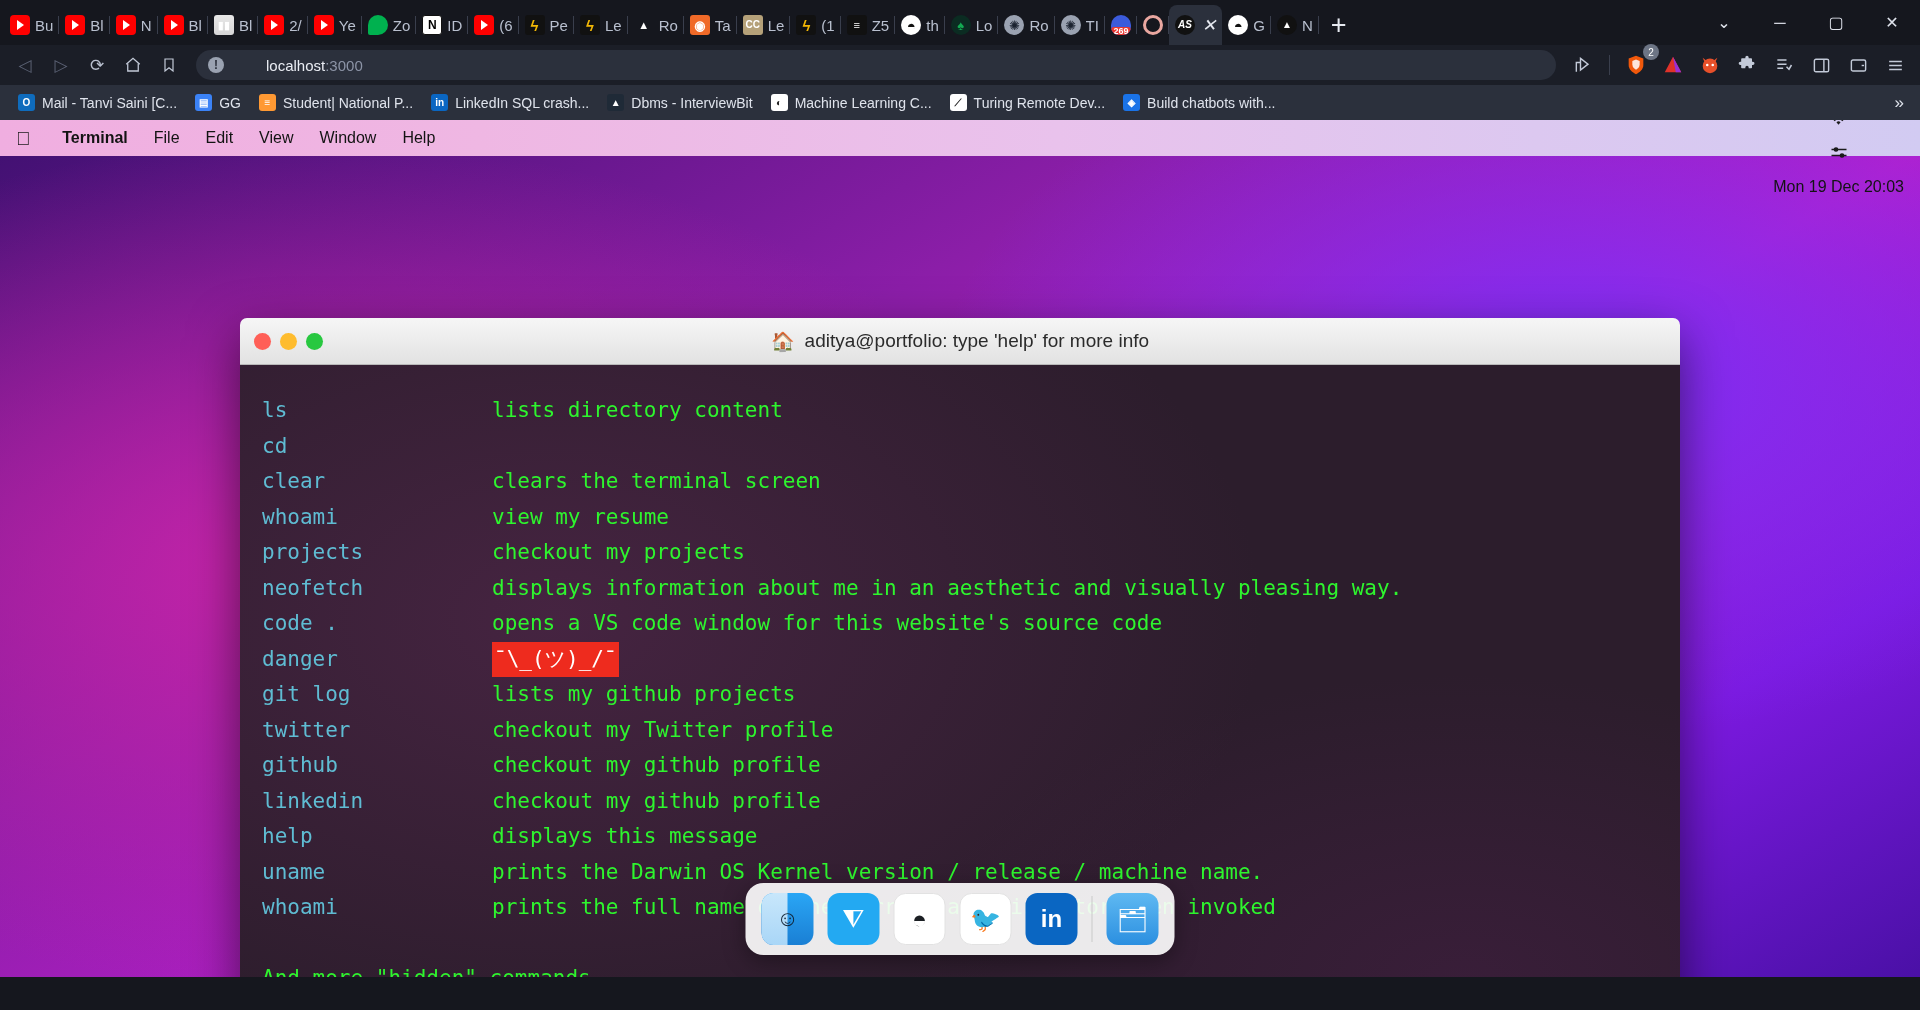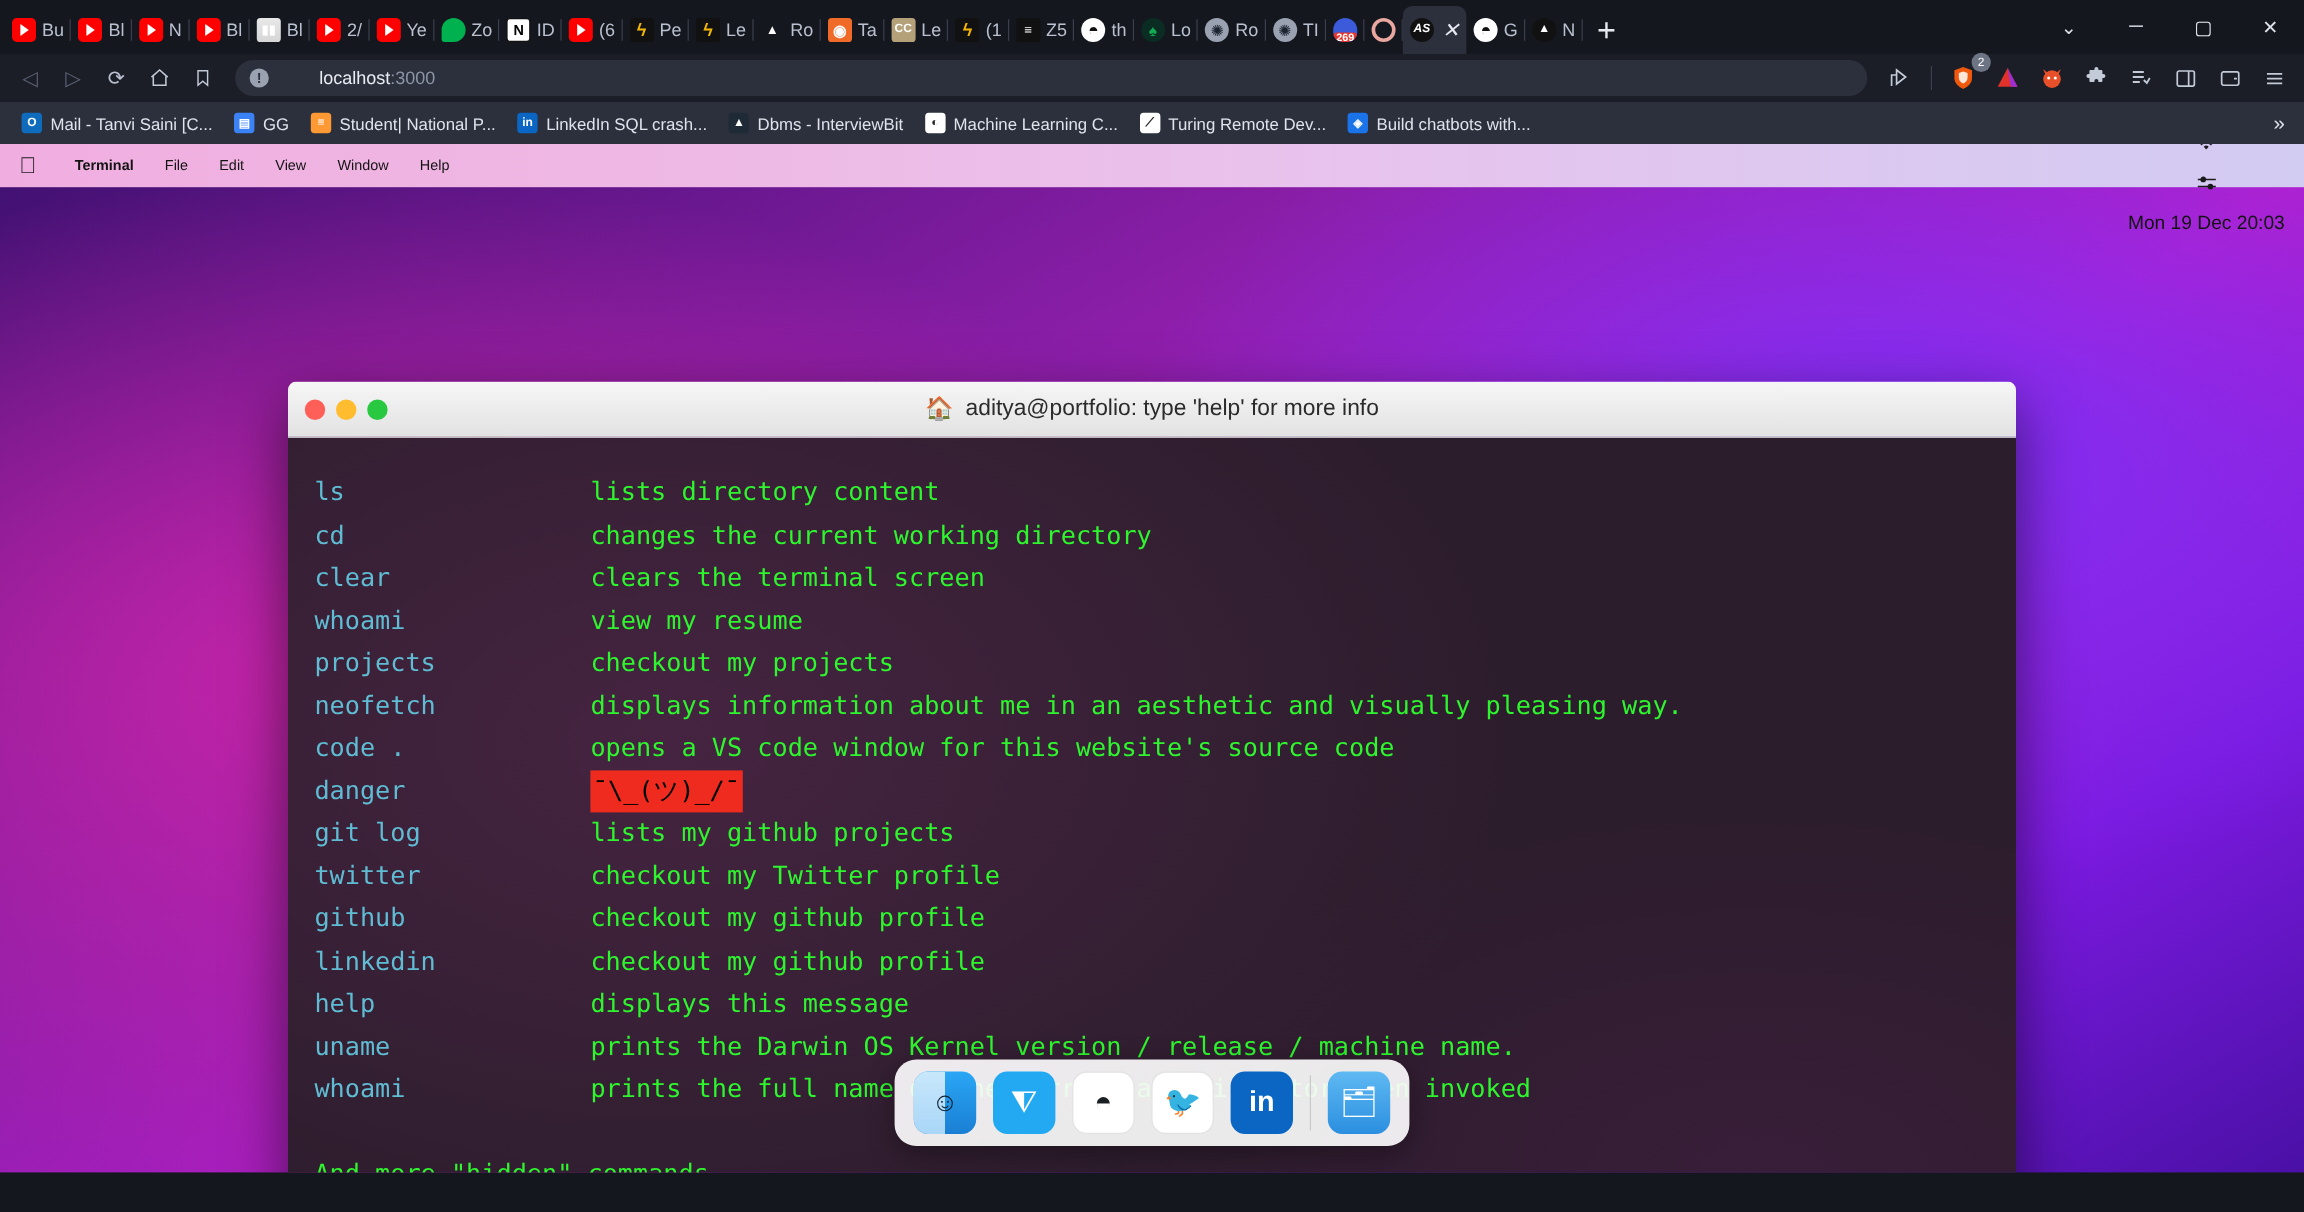--- a/index.html
+++ b/index.html
@@ -186,21 +186,21 @@
     height: 36px;
     background: linear-gradient(90deg, #f0aee0 0%, #efb7e3 25%, #e9c2ec 55%, #dcc8f0 80%, #d2cbf2 100%);
     display: flex;
     align-items: center;
     padding: 0 16px;
     gap: 26px;
     position: relative;
     z-index: 5;
   }
   .menu-apple { font-size: 19px; color:#1b1b1b; line-height:1; margin-right: 6px;}
-  .menu-item { font-size: 12px; color: #131313; }
+  .menu-item { font-size: 16px; color: #131313; }
   .menu-item.bold { font-weight: 700; }
   .menubar-right {
     margin-left: auto;
     display: flex; align-items: center; gap: 18px; flex-direction: column;
   }
   .mb-icon { color:#1b1b1b; font-size:15px; display:flex; align-items:center;}
   .battery {
     width: 26px; height: 13px; border: 1.6px solid #1b1b1b; border-radius: 3px;
     position: relative; display:flex; align-items:center;
   }
@@ -255,21 +255,21 @@
     font-size: 21px;
     line-height: 35.5px;
     position: relative;
     overflow: hidden;
   }
   .cmdrow { display: flex; white-space: pre; }
   .cmd { color: #5fbcd3; width: 230px; flex: 0 0 230px; }
   .desc { color: #2ef52e; }
   .desc.danger {
     background: #ee2b1e;
-    color: #000000;
+    color: #ffffff;
     padding: 0 2px;
   }
   .blank { height: 35.5px; }
   .plain { color: #2ef52e; white-space: pre; }
 
   
   .dock {
     position: absolute;
     left: 50%;
     transform: translateX(-50%);
@@ -581,21 +581,21 @@
         <div class="dot green"></div>
       </div>
       <div class="term-title">
         <span class="house">🏠</span>
         <span>aditya@portfolio: type 'help' for more info</span>
       </div>
     </div>
 
     <div class="term-body" id="termbody">
       <div class="cmdrow"><span class="cmd">ls</span><span class="desc">lists directory content</span></div>
-        <div class="cmdrow"><span class="cmd">cd</span><span class="desc">changes the current working directory</span></div>
+        <div class="cmdrow"><span class="cmd">cd</span></div>
         <div class="cmdrow"><span class="cmd">clear</span><span class="desc">clears the terminal screen</span></div>
         <div class="cmdrow"><span class="cmd">whoami</span><span class="desc">view my resume</span></div>
         <div class="cmdrow"><span class="cmd">projects</span><span class="desc">checkout my projects</span></div>
         <div class="cmdrow"><span class="cmd">neofetch</span><span class="desc">displays information about me in an aesthetic and visually pleasing way.</span></div>
         <div class="cmdrow"><span class="cmd">code .</span><span class="desc">opens a VS code window for this website's source code</span></div>
         <div class="cmdrow"><span class="cmd">danger</span><span class="desc danger">¯\_(ツ)_/¯</span></div>
         <div class="cmdrow"><span class="cmd">git log</span><span class="desc">lists my github projects</span></div>
         <div class="cmdrow"><span class="cmd">twitter</span><span class="desc">checkout my Twitter profile</span></div>
         <div class="cmdrow"><span class="cmd">github</span><span class="desc">checkout my github profile</span></div>
         <div class="cmdrow"><span class="cmd">linkedin</span><span class="desc">checkout my github profile</span></div>

